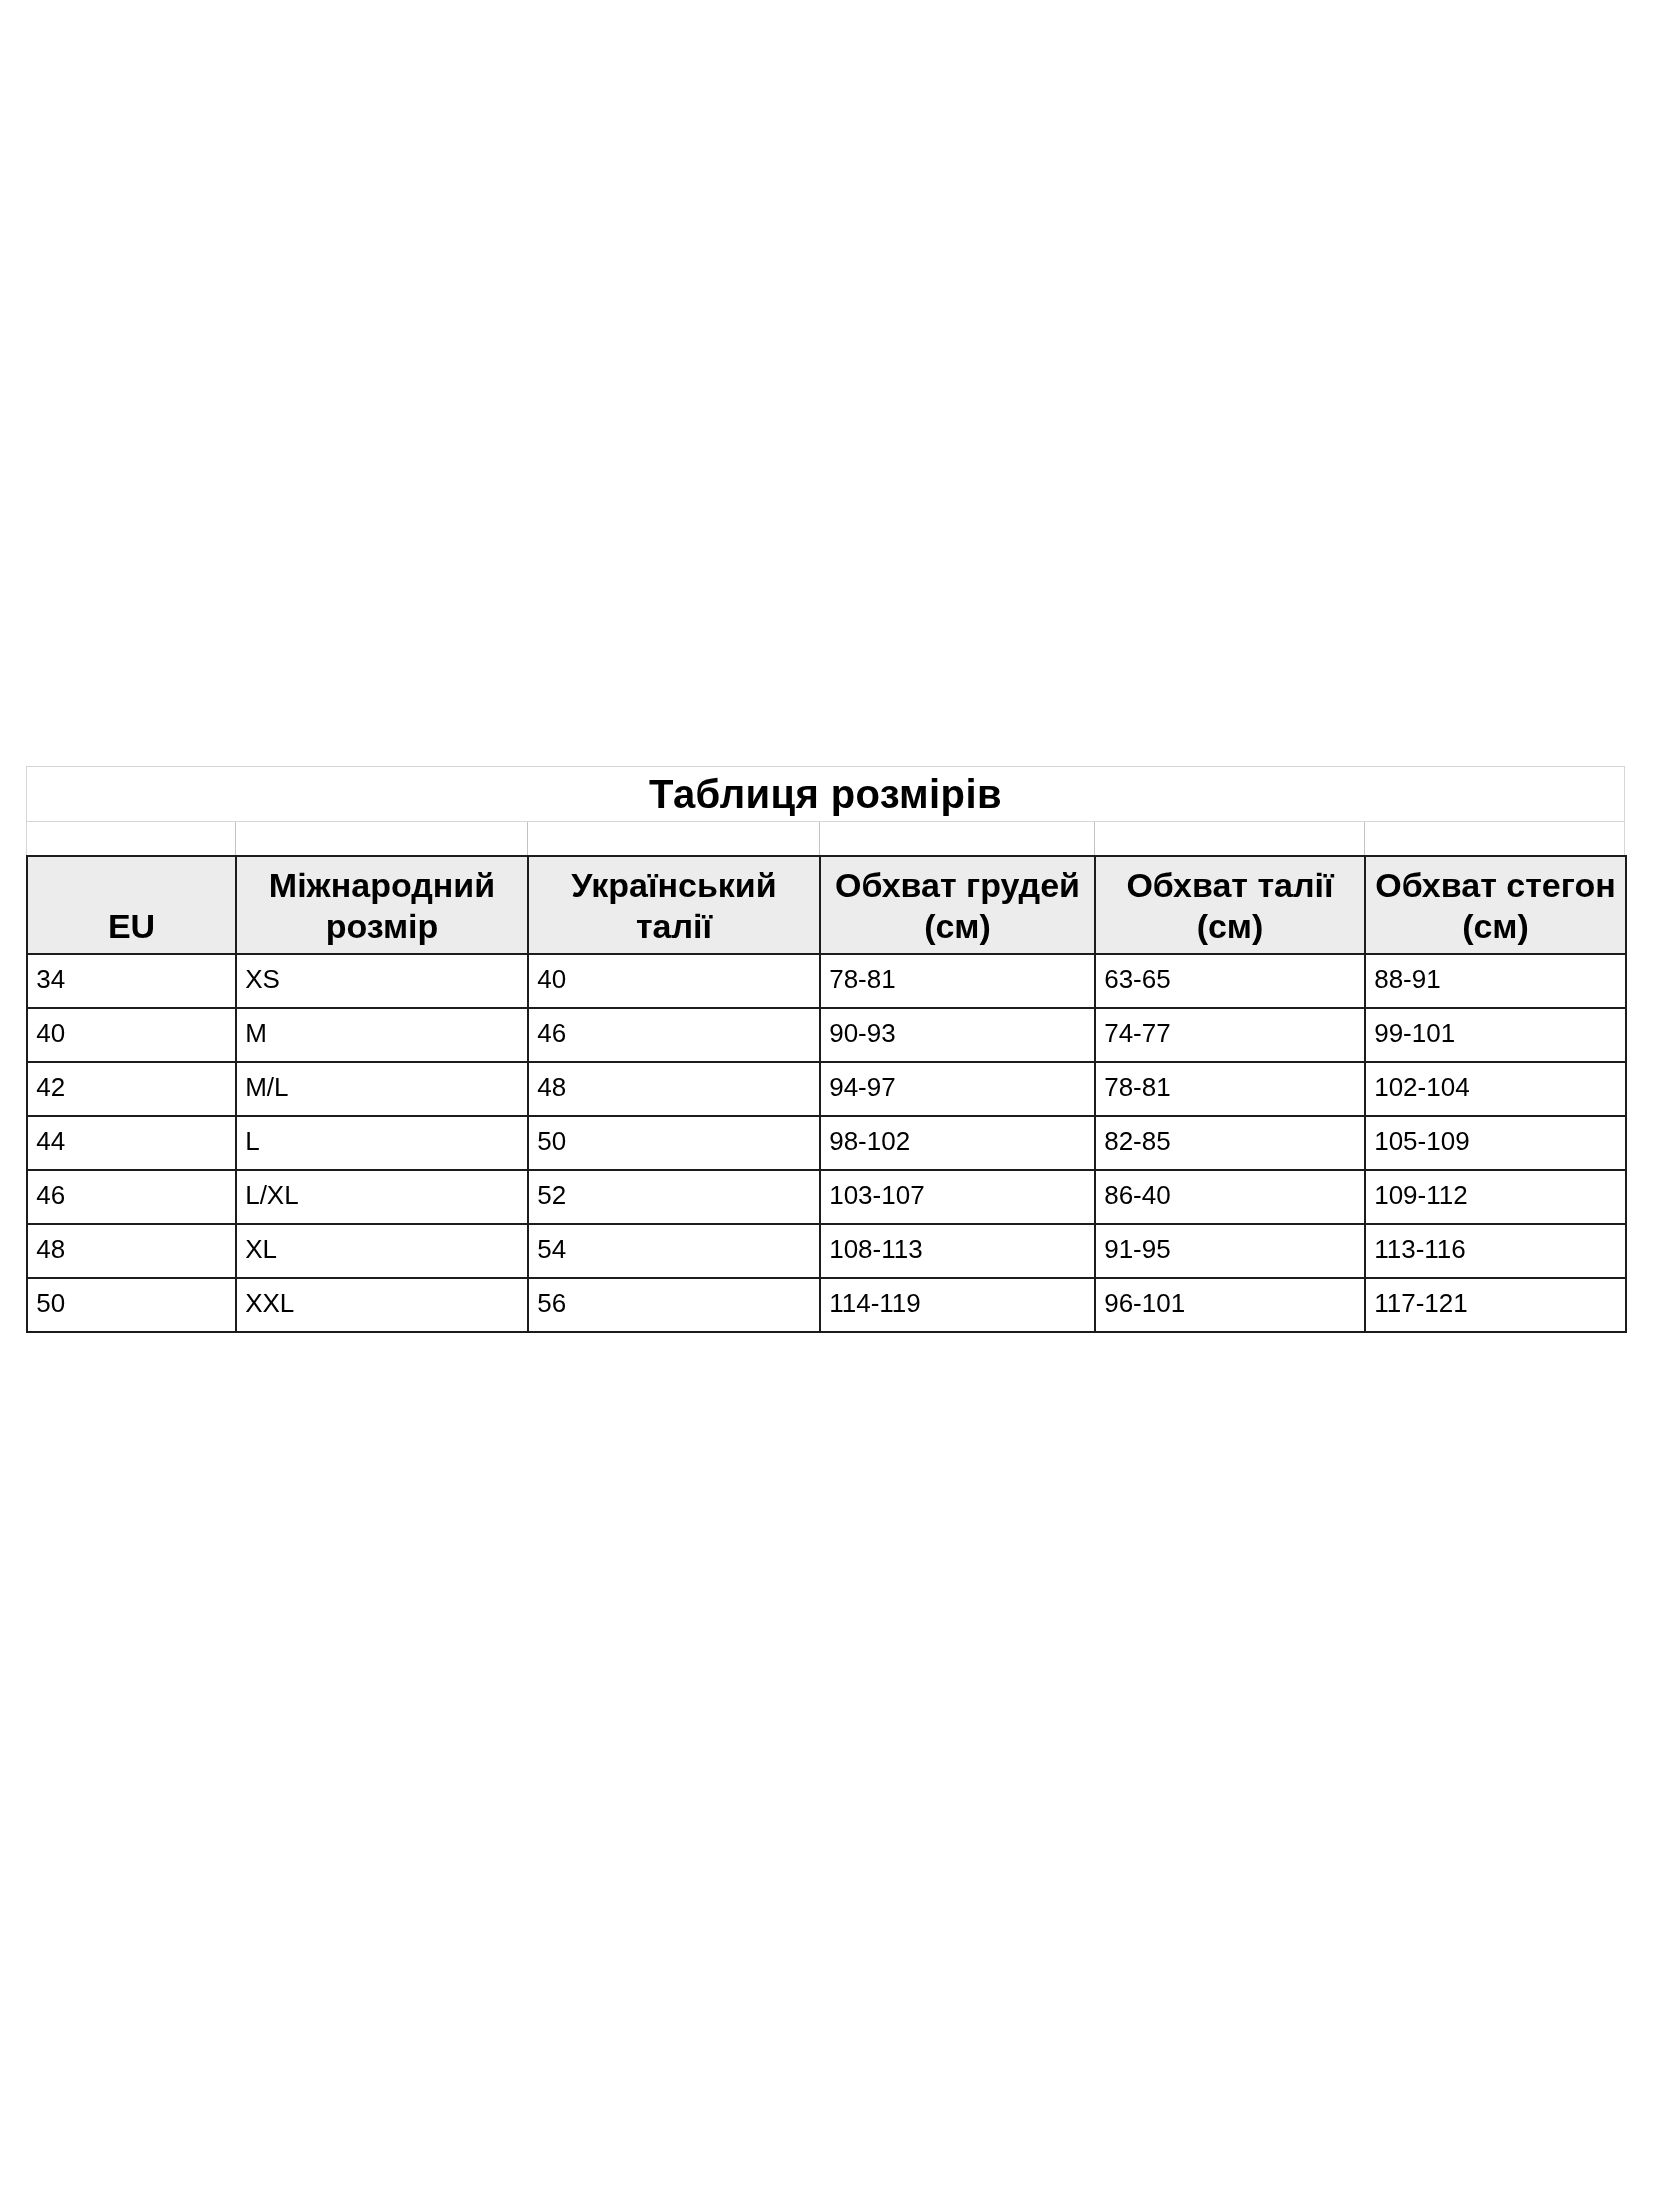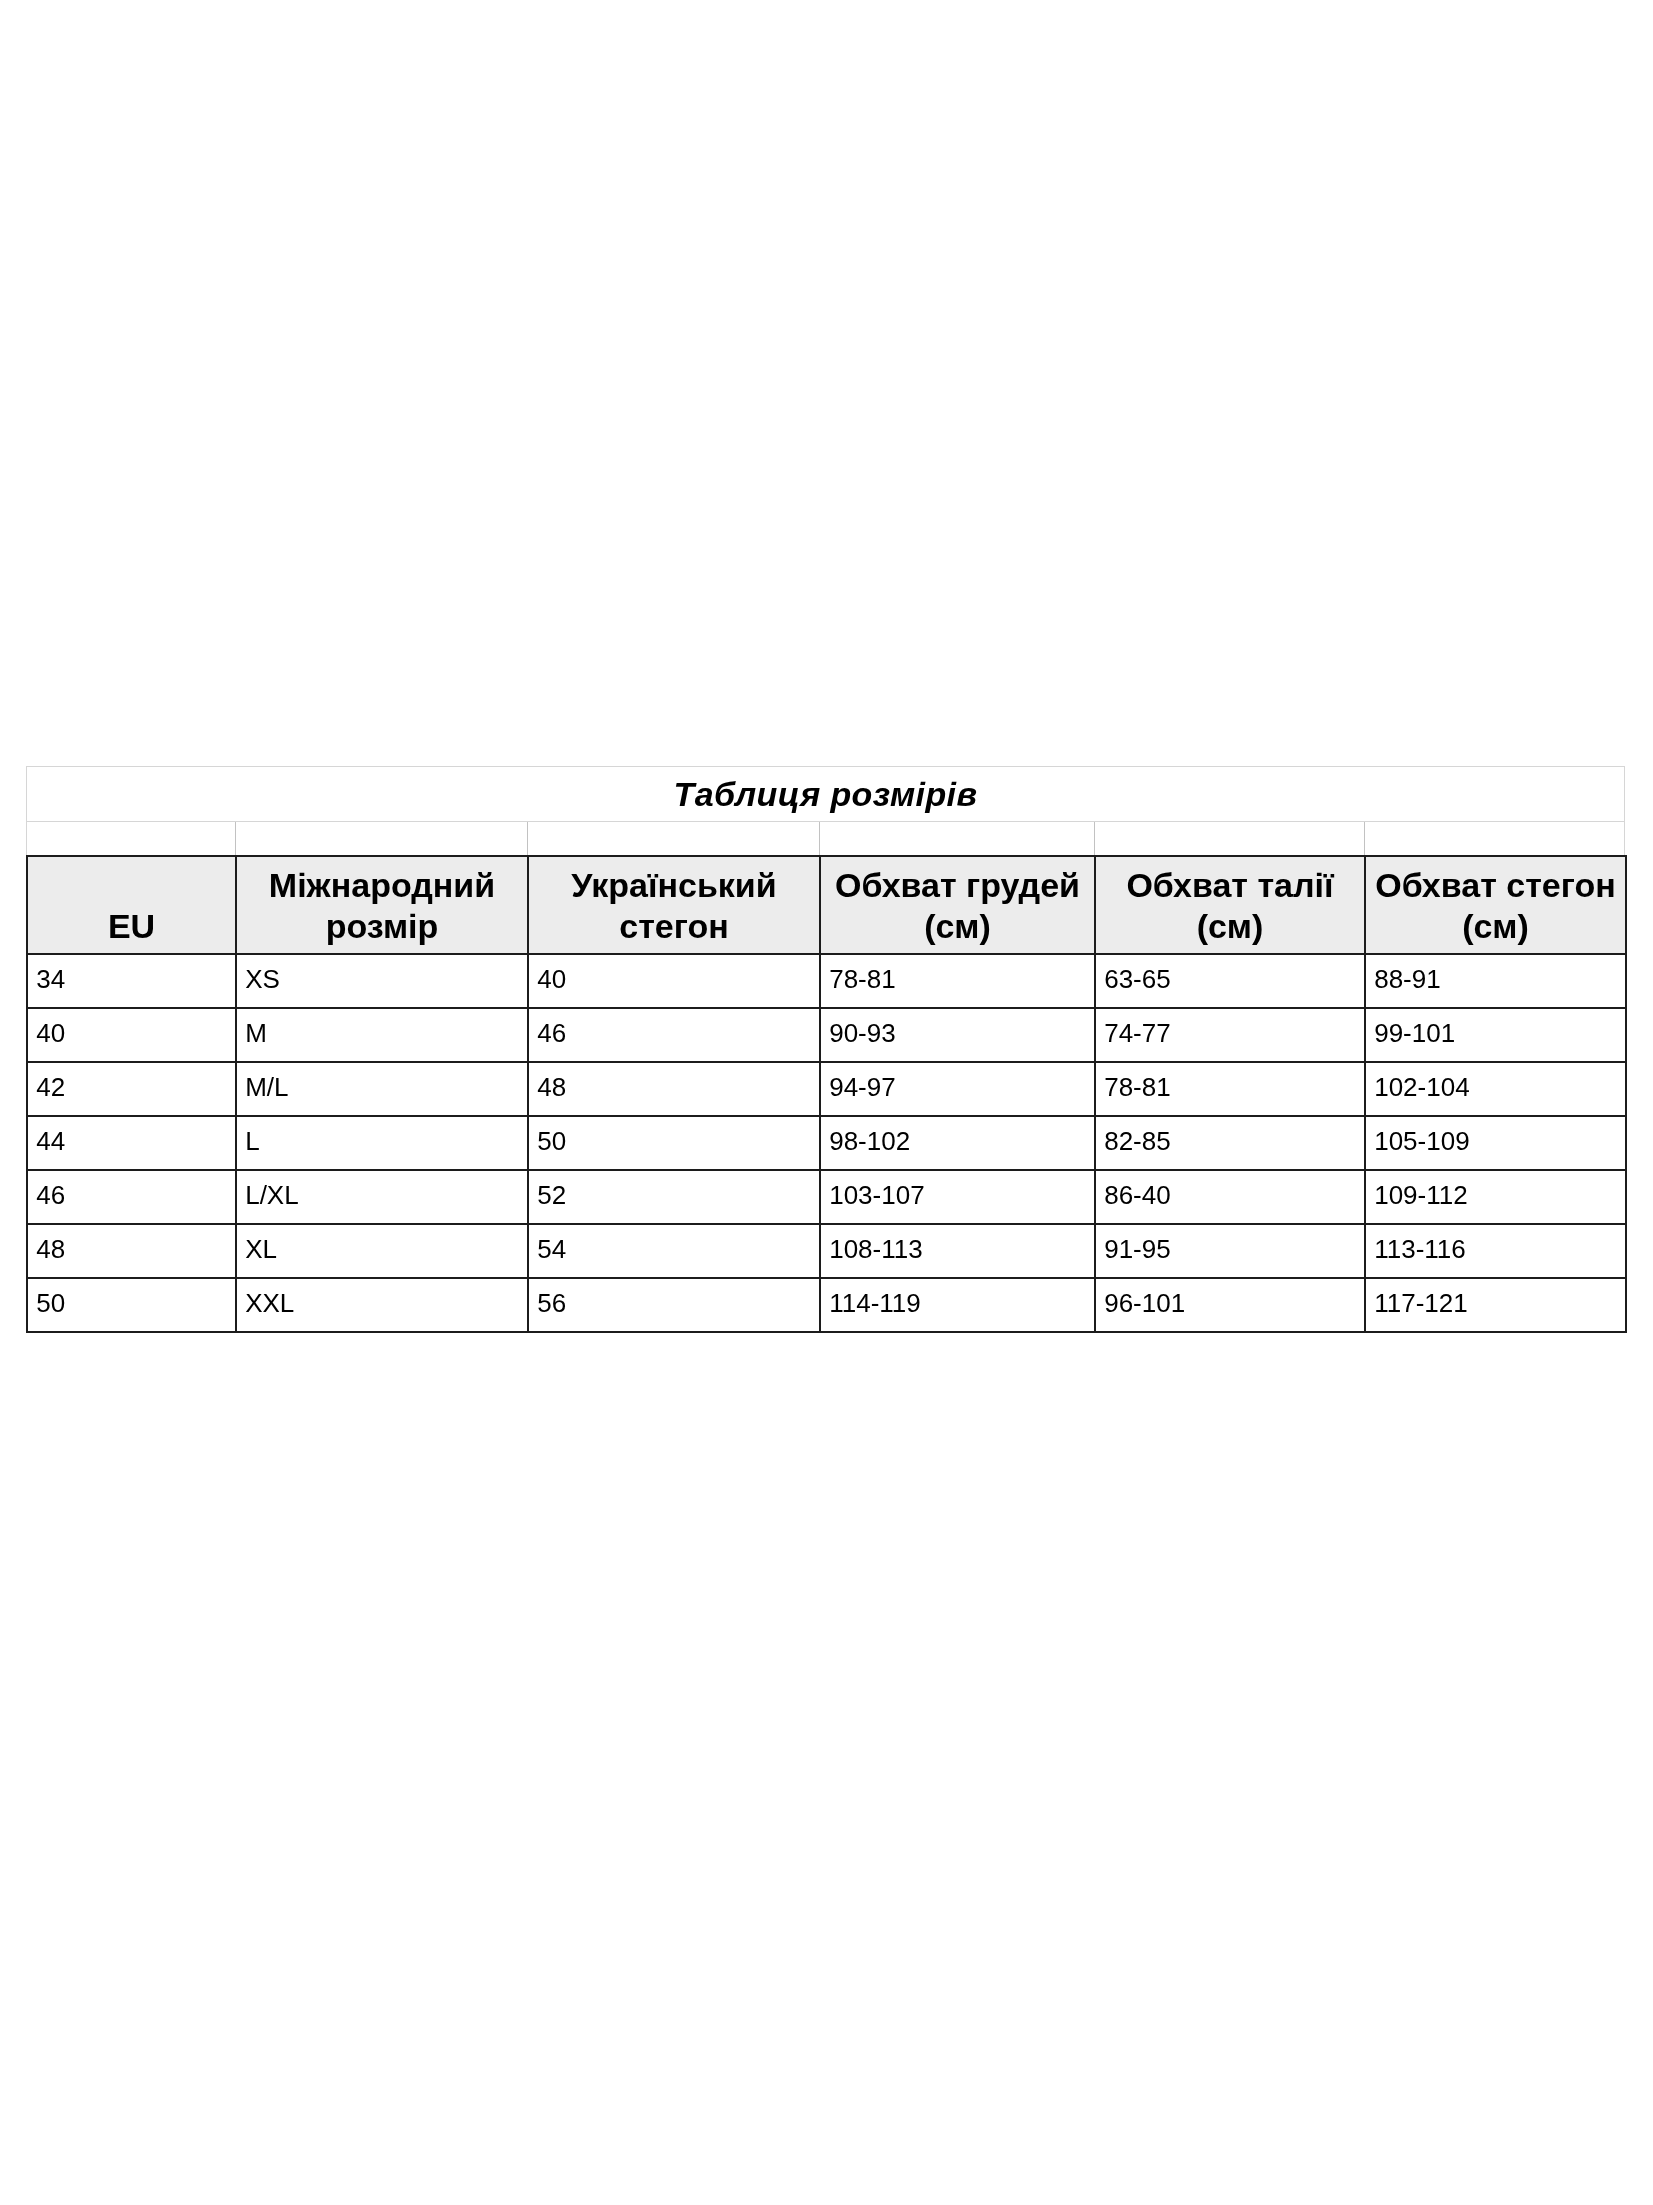--- a/index.html
+++ b/index.html
@@ -12,23 +12,22 @@
   .page { position: relative; width: 1654px; height: 2205px; background: #ffffff; overflow: hidden; }
 
   .table-wrap { position: absolute; left: 26px; top: 766px; width: 1599px; }
 
   
   .title-row {
     box-sizing: border-box;
     width: 100%; height: 56px;
     border: 1.6px solid #d6d6d6;
     display: flex; align-items: center; justify-content: center;
-    font-size: 34px; font-weight: bold; letter-spacing: 0.4px;
+    font-size: 40px; font-weight: bold; letter-spacing: 0.4px;
     background: #ffffff;
-    font-style: italic;
   }
 
   
   .spacer-row {
     box-sizing: border-box;
     width: 100%; height: 33px;
     display: grid;
     grid-template-columns: 209px 292px 292px 275px 270px 261px;
     border-left: 1.6px solid #d6d6d6;
     border-right: 1.6px solid #d6d6d6;
@@ -92,21 +91,21 @@
           <col class="c1">
           <col class="c2">
           <col class="c3">
           <col class="c4">
           <col class="c5">
       </colgroup>
       <thead>
         <tr>
           <th>EU</th>
           <th>Міжнародний розмір</th>
-          <th>Український стегон</th>
+          <th>Український талії</th>
           <th>Обхват грудей (см)</th>
           <th>Обхват талії (см)</th>
           <th>Обхват стегон (см)</th>
         </tr>
       </thead>
       <tbody>
           <tr>
             <td>34</td>
             <td>XS</td>
             <td>40</td>

